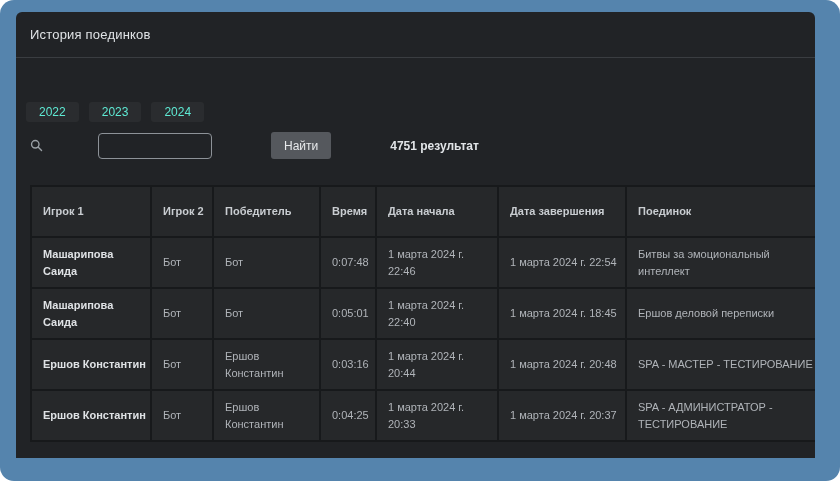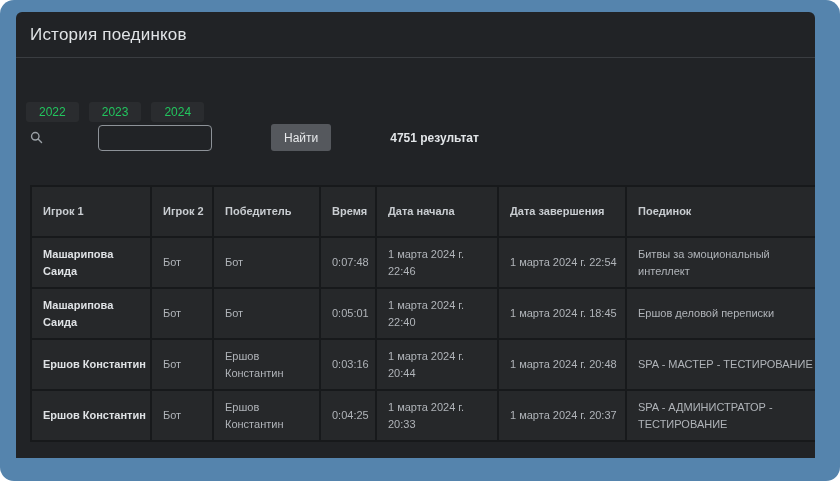--- a/index.html
+++ b/index.html
@@ -6,27 +6,27 @@
   body { width:840px; height:481px; position:relative; font-family:"Liberation Sans", sans-serif; }
 
   .frame { position:absolute; left:0; top:0; width:840px; height:481px;
            background:#5584ad; border-radius:14px; }
 
   .panel { position:absolute; left:16px; top:12px; width:799px; height:446px;
            background:#212326; border-radius:6px 6px 0 0; overflow:hidden; }
 
   .titlebar { height:46px; border-bottom:1px solid #3a3d41;
               display:flex; align-items:center; padding:0 14px; box-sizing:border-box; }
-  .title { font-size:17px; color:#e0e3e6; letter-spacing:.2px; }
+  .title { font-size:13px; color:#e0e3e6; letter-spacing:.2px; }
 
   .tabs { position:absolute; left:10px; top:90px; display:flex; gap:10px; }
-  .tab { background:#2a2c2f; color:#22c55e; font-size:12px; padding:3px 13px;
+  .tab { background:#2a2c2f; color:#5eead4; font-size:12px; padding:3px 13px;
          border-radius:3px; cursor:pointer; }
 
-  .searchrow { position:absolute; left:14px; top:112px; display:flex; align-items:center;gap:48px; }
+  .searchrow { position:absolute; left:14px; top:120px; display:flex; align-items:center;gap:48px; }
   .search-icon { width:13px; height:13px; margin-right:7px; flex:0 0 auto; }
   .search-input { width:96px; height:24px; background:transparent; border:1px solid #8d9298;
                   border-radius:4px; color:#e6e8ea; font-size:12px; padding:0 8px; outline:none; }
   .find-btn { margin-left:11px; height:27px; padding:0 13px; background:#55585d; color:#e8eaec;
               font-size:12px; border:none; border-radius:3px; cursor:pointer; }
   .results { margin-left:11px; font-size:12px; color:#e2e5e8; font-weight:600; }
 
   table.duels { position:absolute; left:14px; top:173px; width:782px;
                 border-collapse:separate; border-spacing:2px; background:#17191b;
                 table-layout:fixed; }

